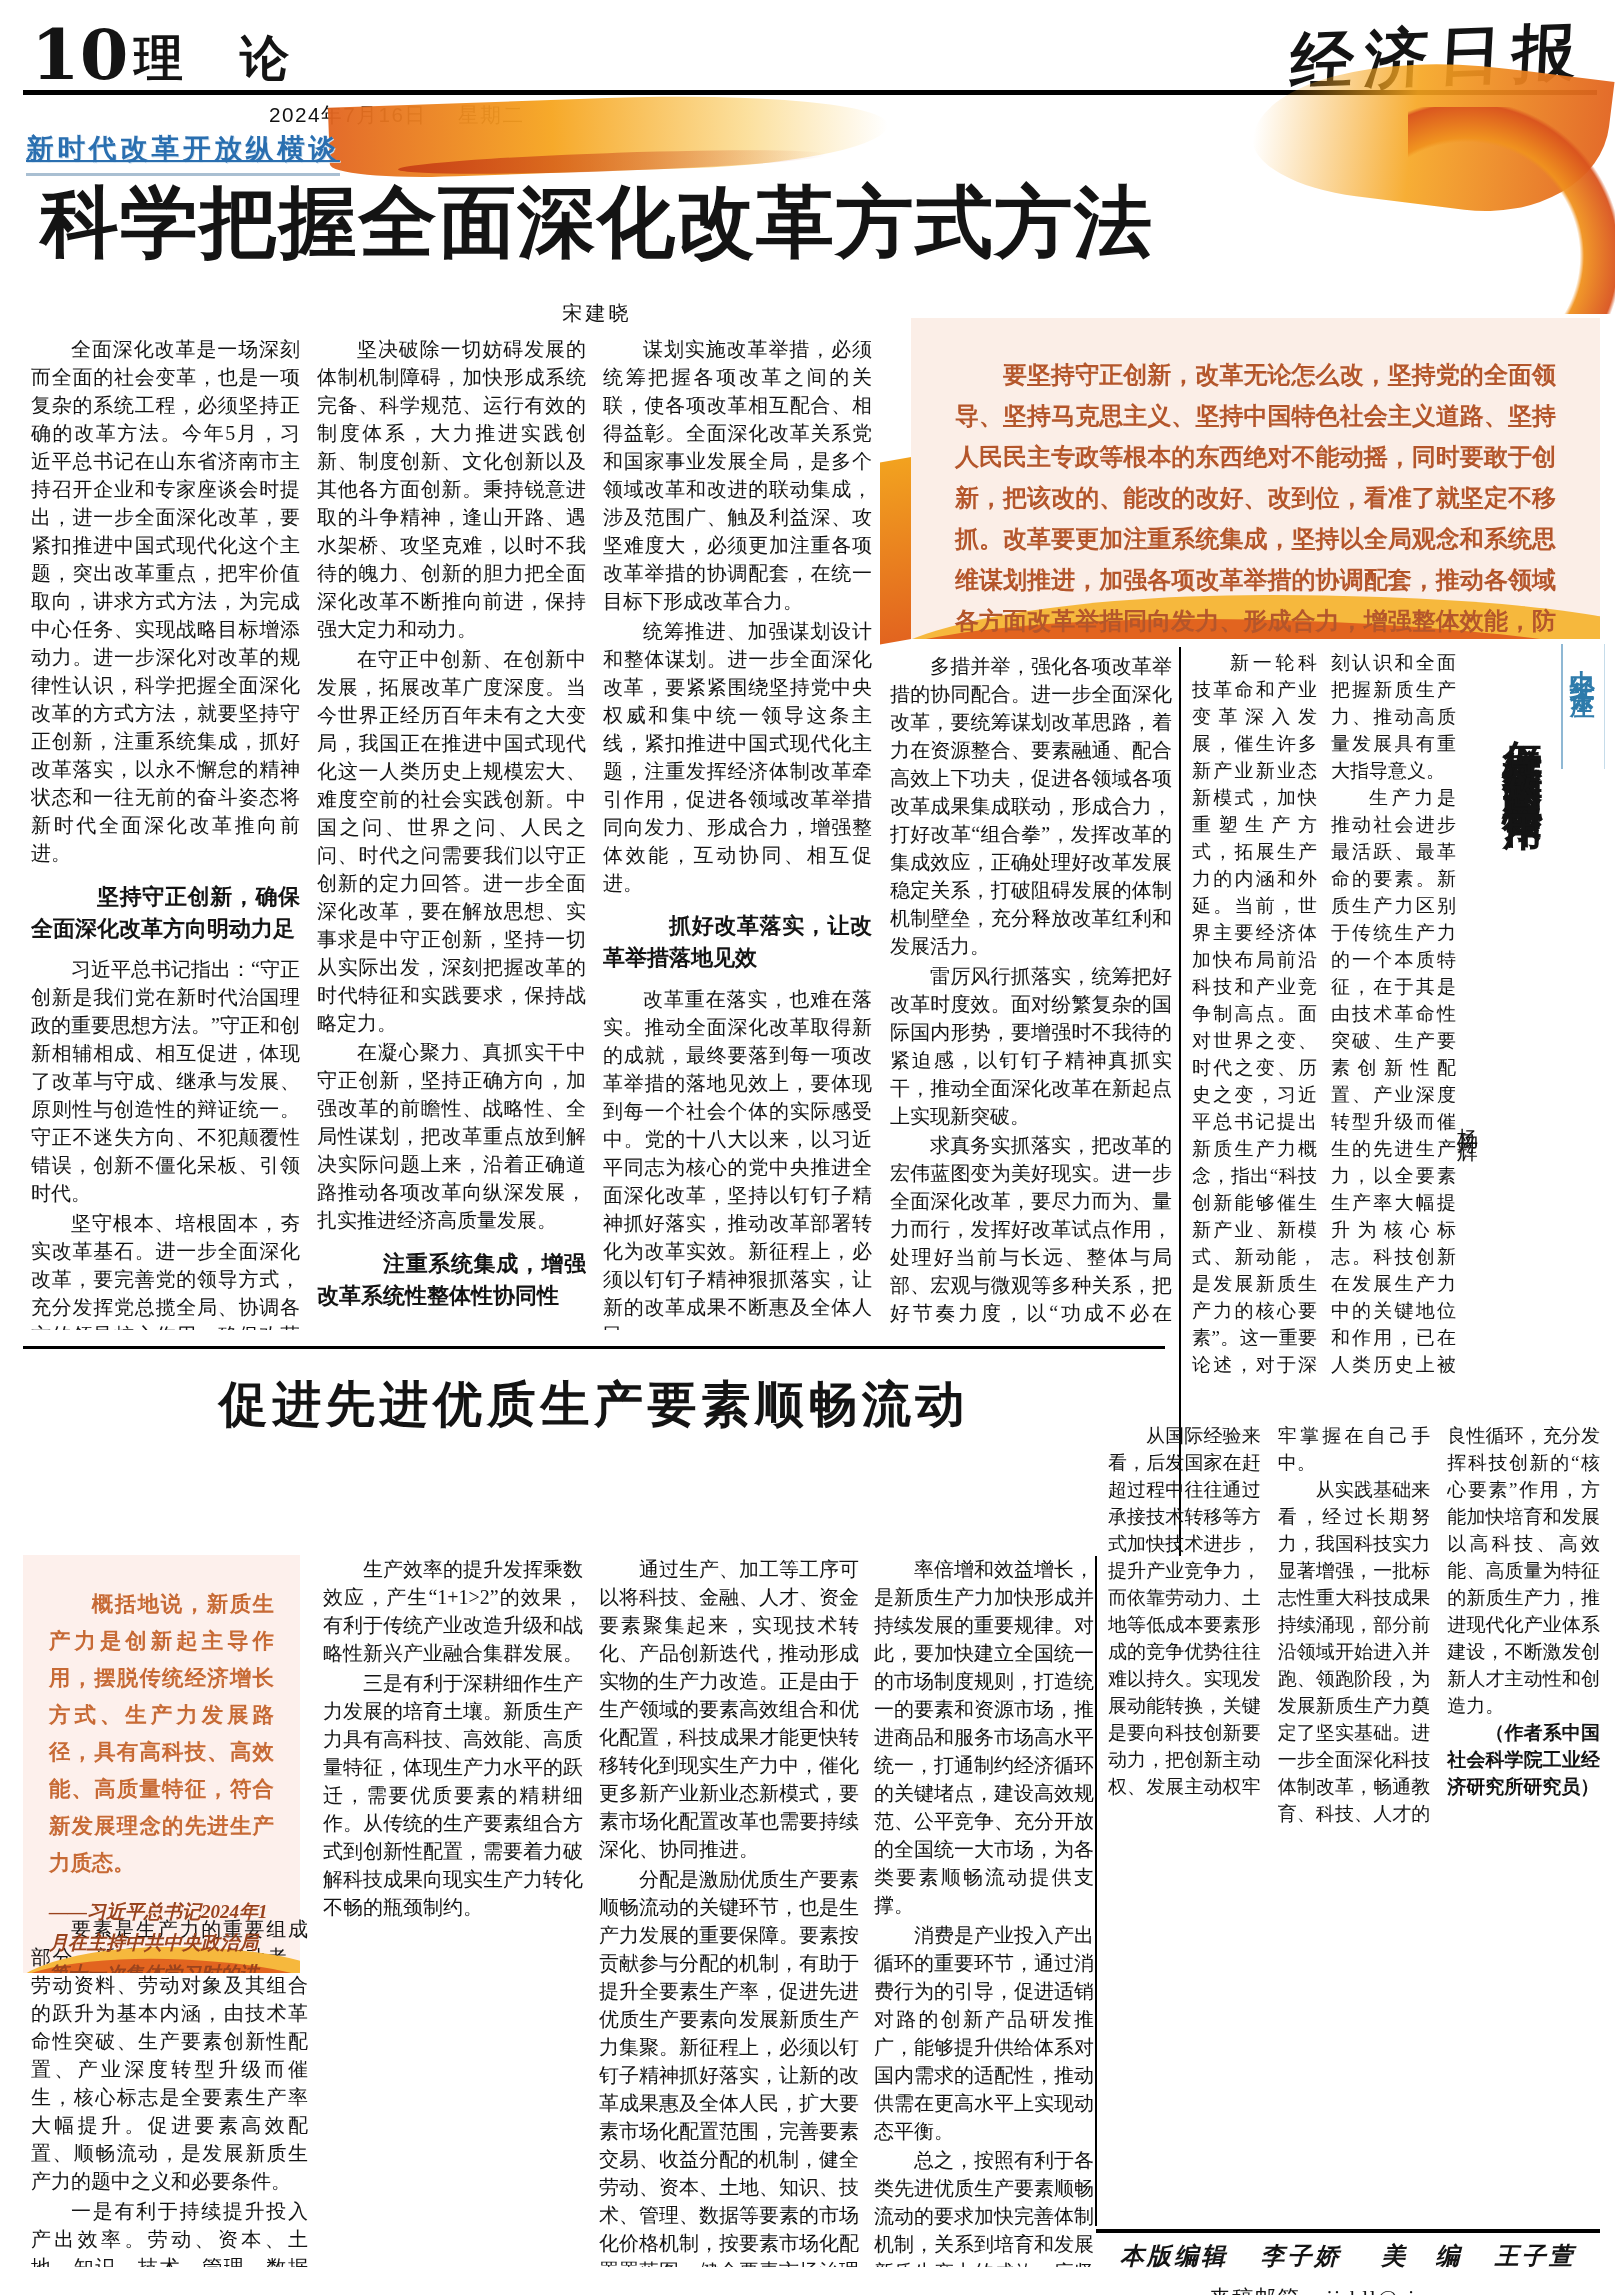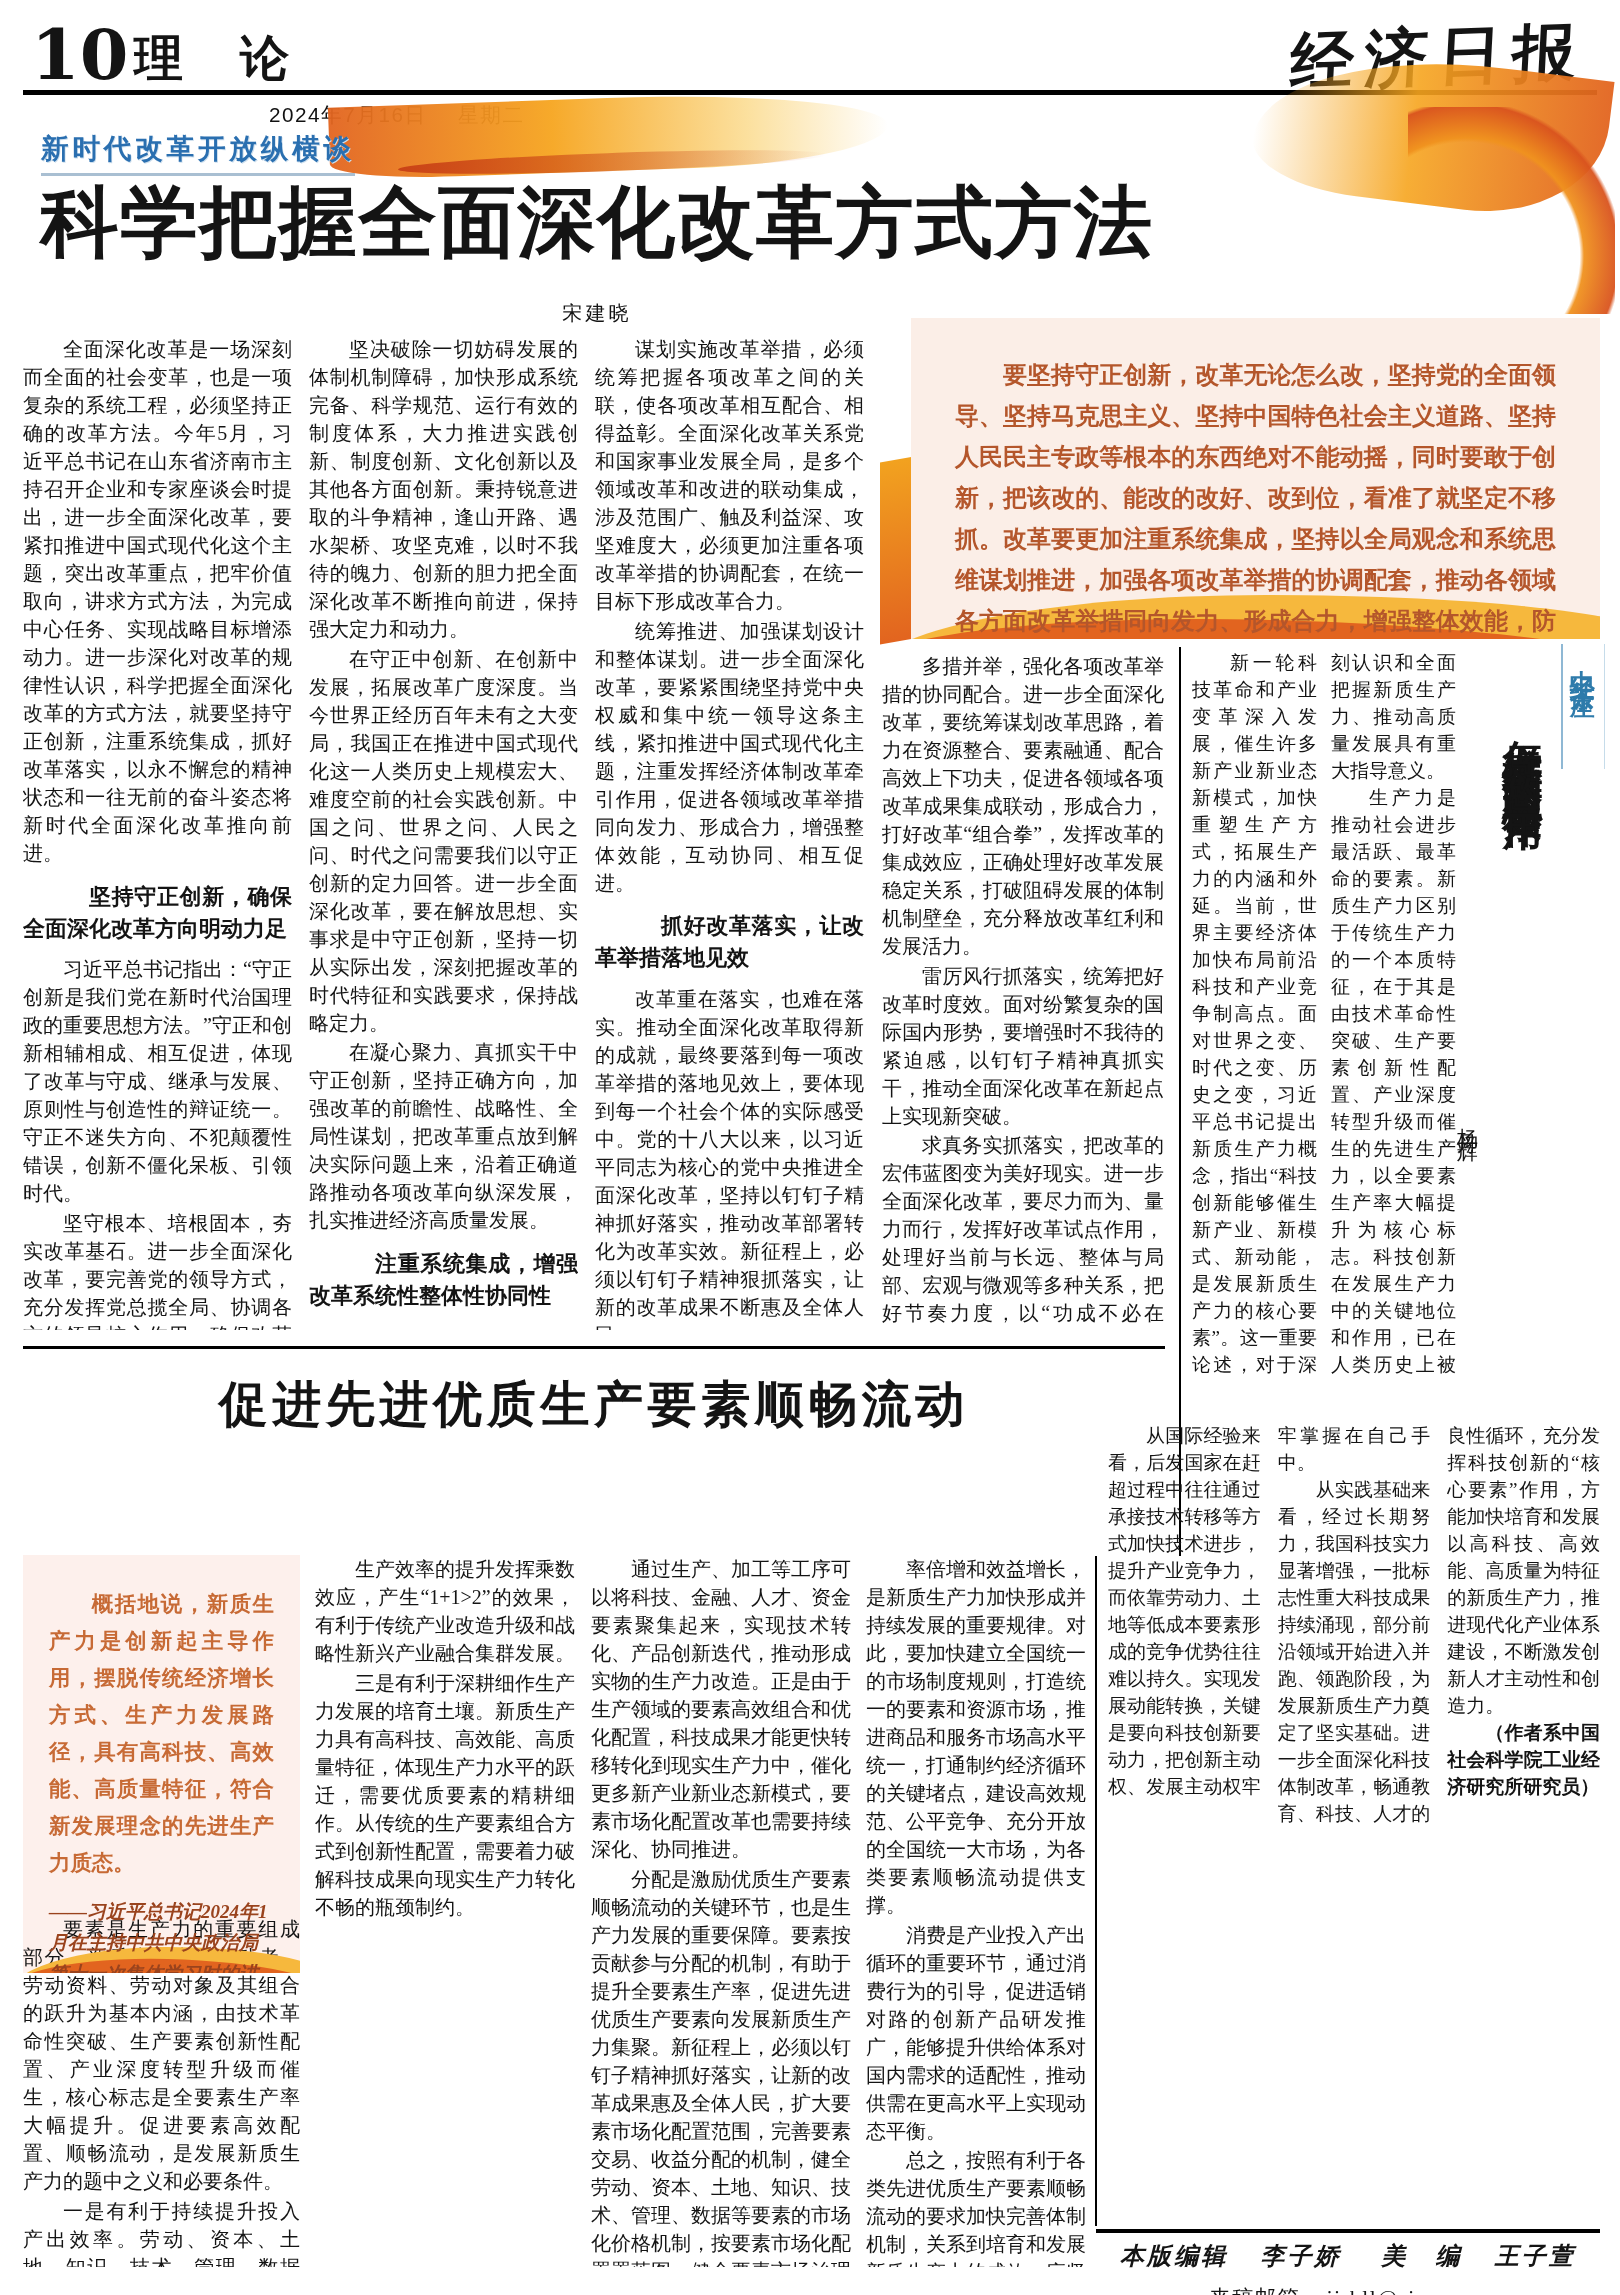--- a/index.html
+++ b/index.html
@@ -17,21 +17,21 @@
   .banner{font-size:27.6px;font-weight:bold;color:#2a6fb0;letter-spacing:3.8px;
           font-family:"Liberation Sans",sans-serif;border-bottom:3.1px solid #a9bfd2;
           padding-bottom:6.1px;text-shadow:0.8px 0.8px 0 #cfe0ee;}
   
   .headline1{font-size:78px;font-weight:900;font-family:"Liberation Sans",sans-serif;
              text-align:center;letter-spacing:1.5px;line-height:1.15;}
   .headline2{font-size:49px;font-weight:900;font-family:"DejaVu Serif",serif;
              text-align:center;letter-spacing:4.6px;line-height:1.1;}
   .byline{font-size:20px;text-align:center;letter-spacing:3.1px;}
   
-  .col{font-size:20px;line-height:28px;text-align:justify;overflow:hidden;}
+  .col{font-size:20px;line-height:28px;text-align:justify;overflow:hidden;margin-left:8px;}
   .col p{margin:0;text-indent:2em;}
   .col p + p{margin-top:1.5px;}
   .subhead{font-family:"Liberation Sans",sans-serif;font-weight:bold;font-size:22px;
            line-height:32px;margin:13.8px 0 10.7px 0 !important;text-indent:3em !important;}
   .note{font-weight:bold;}
   
   .qbox{background:#fbeee7;overflow:hidden;}
   .qbox .qtext{font-size:24px;line-height:41px;font-weight:bold;color:#b4562b;
                text-align:justify;text-indent:2em;position:relative;z-index:2;}
   .wave1{position:absolute;left:-6%;bottom:-40px;width:115%;height:84px;background:#f6b83d;
@@ -77,21 +77,21 @@
     <span>星期二</span>
   </div>
   <div class="abs masthead" style="right:34px;top:13.8px;">经济日报</div>
   <div class="abs top-rule" style="left:23px;top:90px;width:1574px;"></div>
 
   <div class="decor" style="left:329px;top:98px;width:559px;height:73px;transform:rotate(-2deg);
        background:linear-gradient(90deg,rgba(226,100,31,0.95) 0%,rgba(246,165,31,0.95) 40%,rgba(249,199,79,0.55) 75%,rgba(249,199,79,0) 100%);
        border-radius:0 100% 70% 45% / 0 100% 100% 45%;"></div>
   <div class="decor" style="left:398px;top:153px;width:429px;height:18.4px;transform:rotate(-2deg);
        background:linear-gradient(90deg,rgba(198,60,20,0.9),rgba(198,60,20,0));border-radius:50%;"></div>
-  <div class="abs banner" style="left:41px;top:130px;">新时代改革开放纵横谈</div>
+  <div class="abs banner" style="left:26px;top:130px;text-decoration:underline;">新时代改革开放纵横谈</div>
 
   <div class="decor" style="left:1255px;top:60px;width:352px;height:145px;transform:rotate(7deg);
        background:linear-gradient(90deg,rgba(249,199,79,0) 0%,rgba(246,165,31,0.9) 45%,rgba(226,100,31,0.95) 100%);
        border-radius:100% 0 55% 45% / 100% 0 100% 45%;"></div>
   <div class="decor" style="left:1408px;top:107px;width:207px;height:207px;
        background:radial-gradient(circle at 28% 72%, rgba(0,0,0,0) 54%, rgba(240,146,30,0.95) 56%, rgba(217,83,30,0.95) 72%, rgba(0,0,0,0) 74%);"></div>
   <div class="decor" style="left:880px;top:458px;width:51px;height:182px;transform:skewY(-10deg);
        background:linear-gradient(180deg,#f2a21f,#e2641f);"></div>
 
   <div class="abs headline1" style="left:23px;top:178px;width:1148px;">科学把握全面深化改革方式方法</div>

